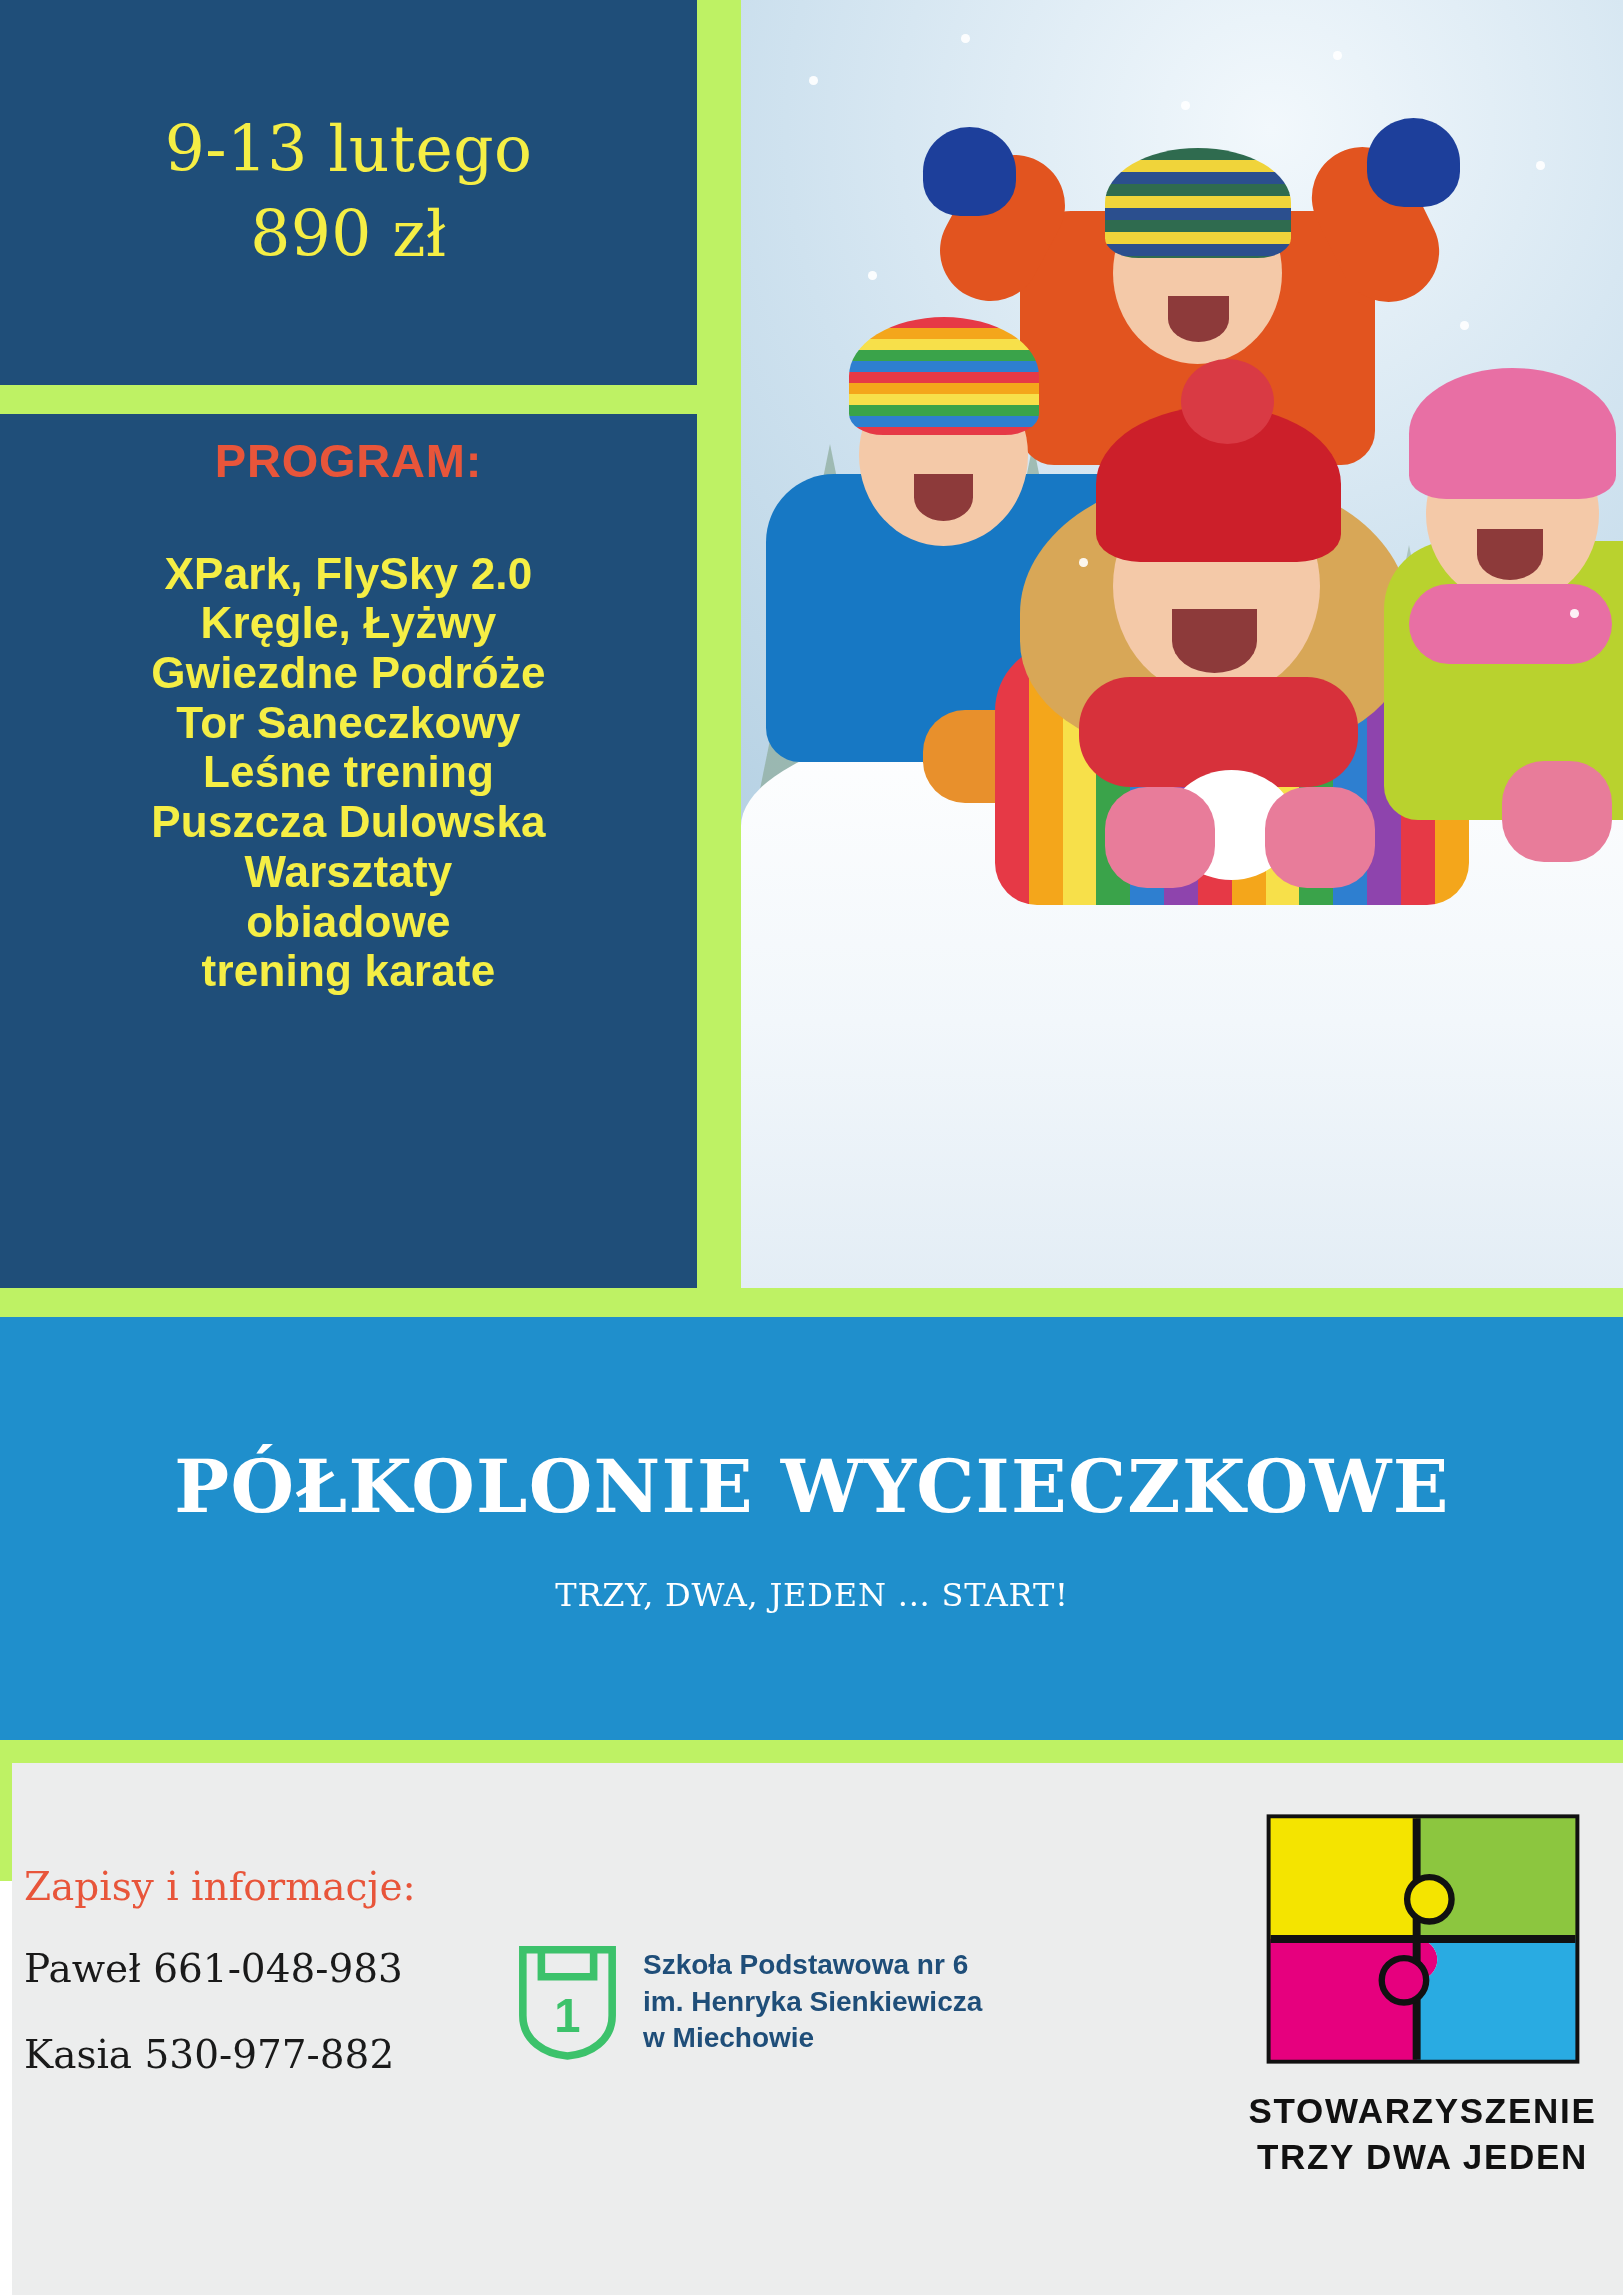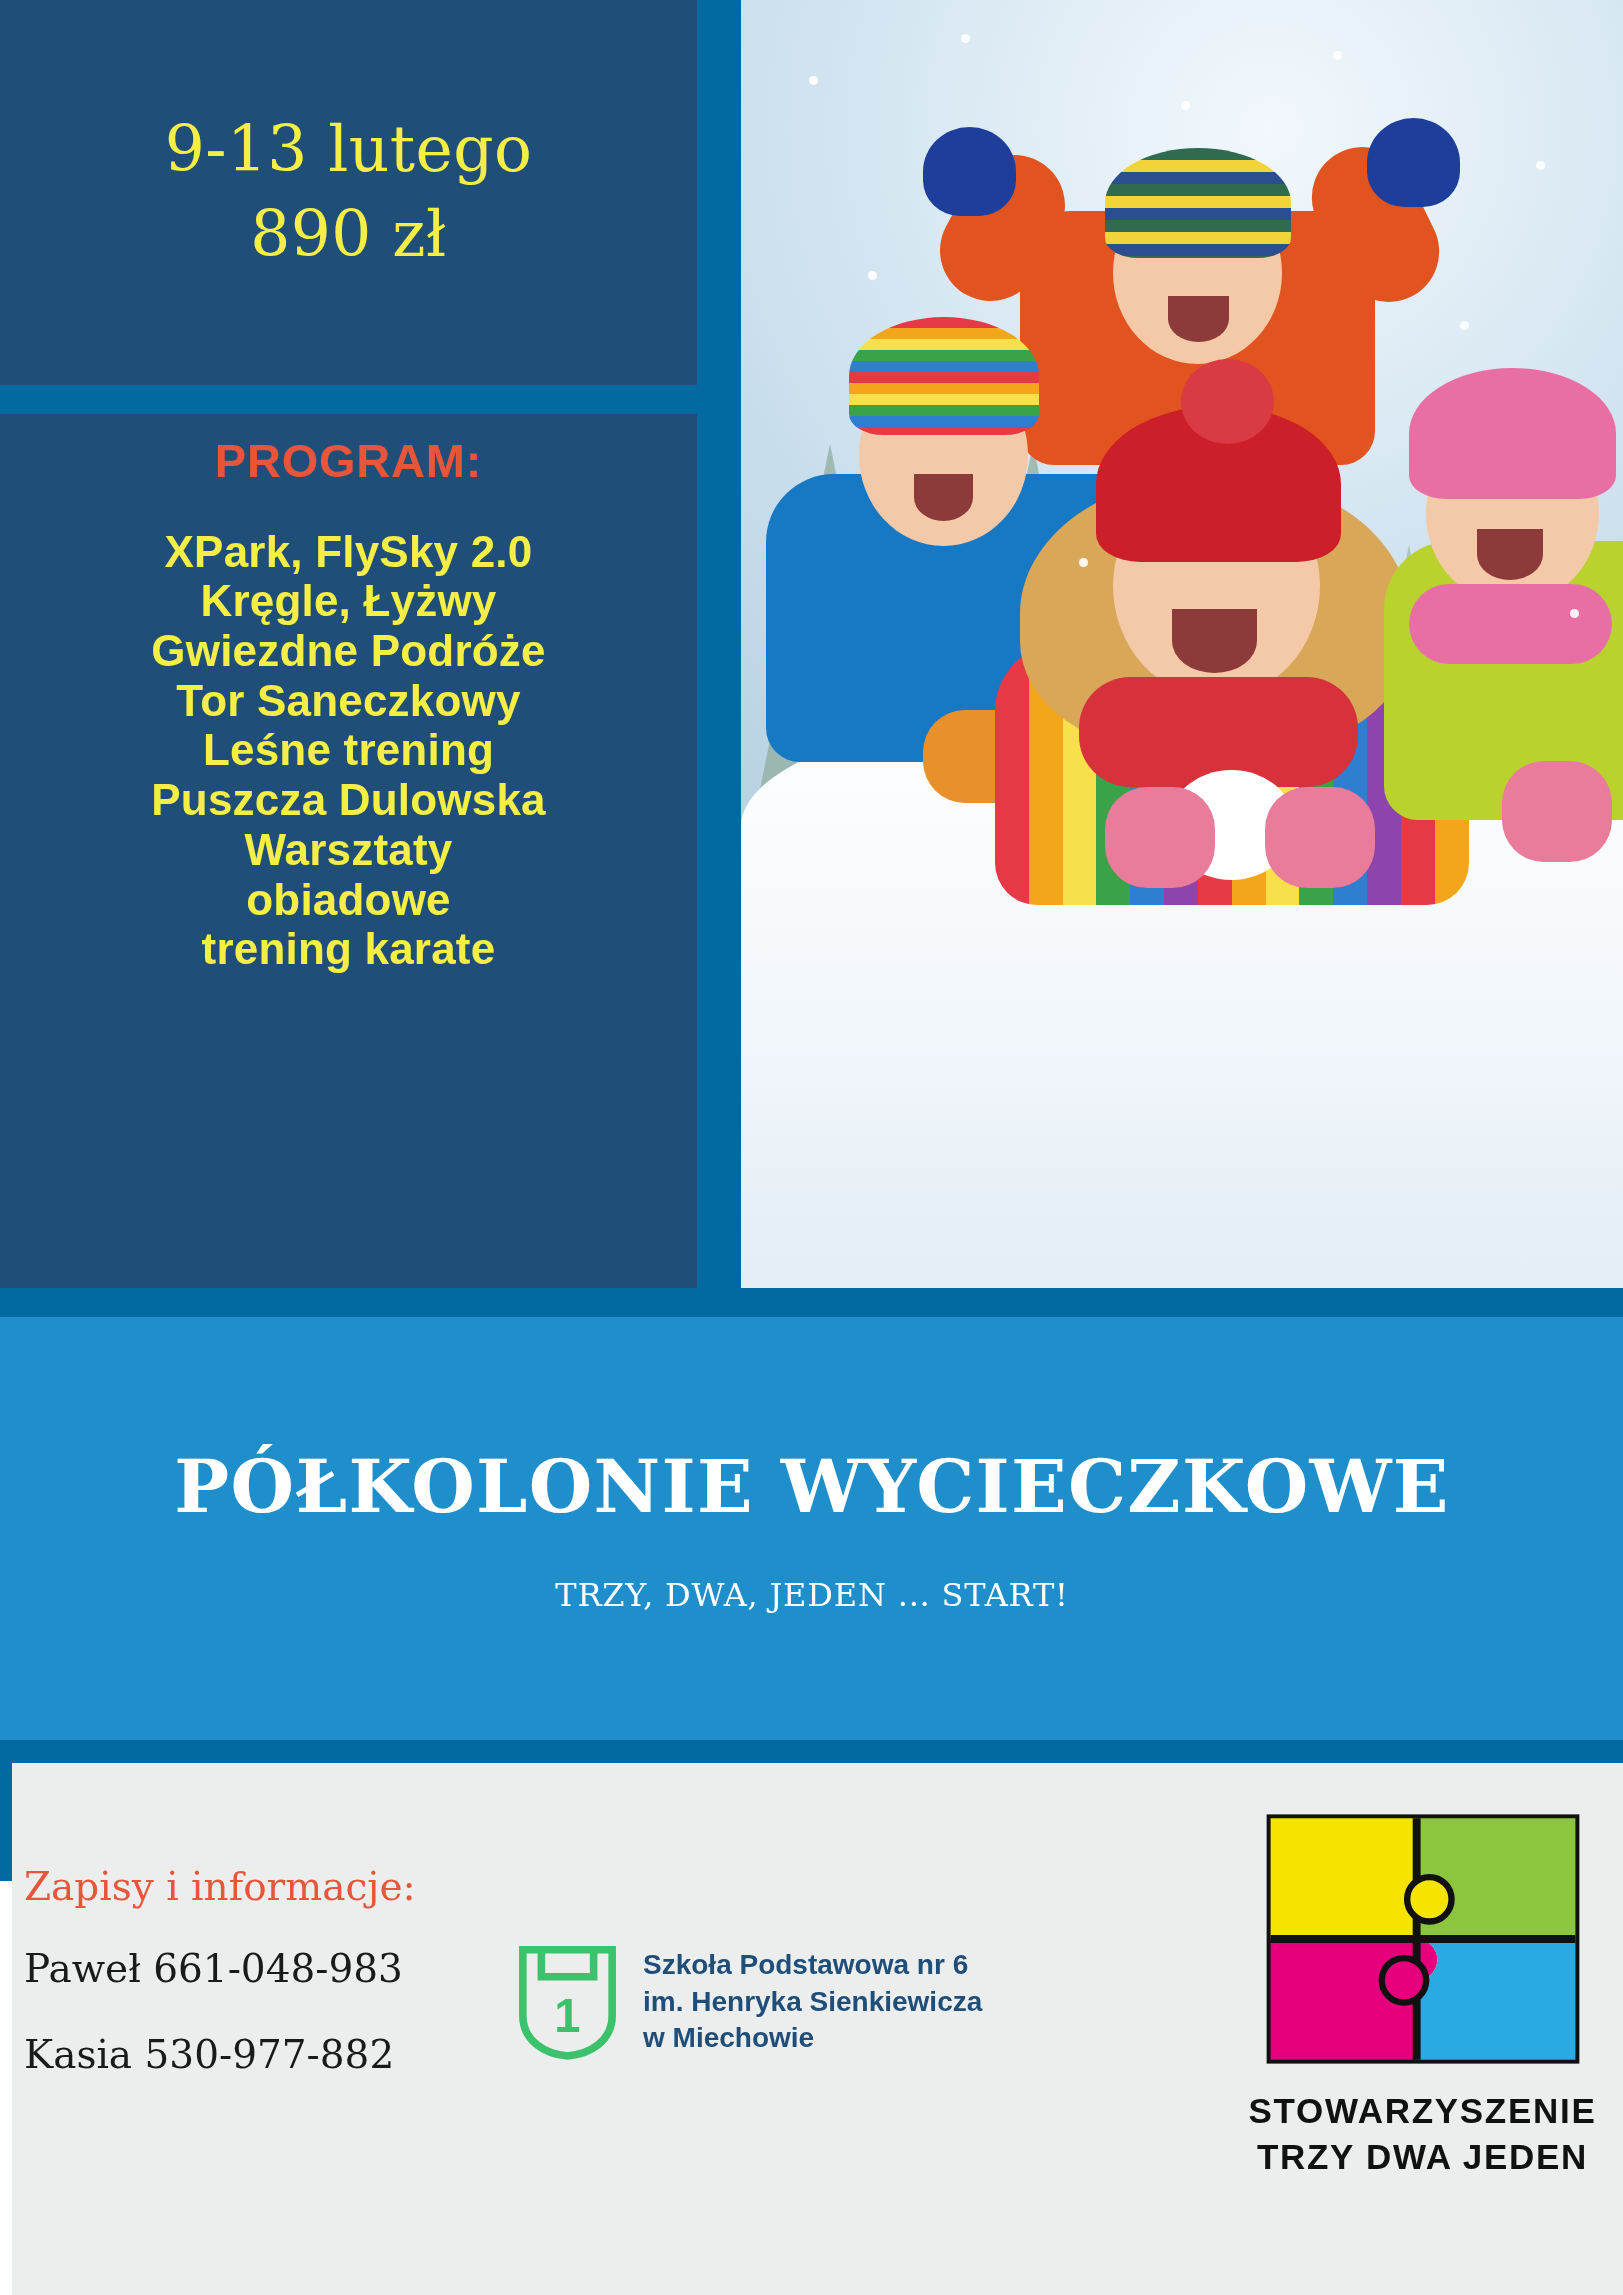--- a/index.html
+++ b/index.html
@@ -8,21 +8,21 @@
     height: 2295px;
     background: #ffffff;
     font-family: "Liberation Sans", sans-serif;
     overflow: hidden;
   }
 
   .poster {
     position: relative;
     width: 1624px;
     height: 1881px;
-    background: #0369a1;
+    background: #bef264;
   }
 
   
   .top-area {
     position: absolute;
     left: 0; top: 0;
     width: 1624px;
     height: 1303px;
   }
 
@@ -57,21 +57,21 @@
     display: flex;
     flex-direction: column;
     align-items: center;
   }
   .program-title {
     font-family: "Liberation Sans", sans-serif;
     font-weight: bold;
     font-size: 47px;
     color: #e8553a;
     letter-spacing: 0.8px;
-    margin-bottom: 39px;
+    margin-bottom: 61px;
     text-align: center;
   }
   .program-list {
     list-style: none;
     text-align: center;
   }
   .program-list li {
     font-family: "Liberation Sans", sans-serif;
     font-weight: bold;
     font-size: 44px;

